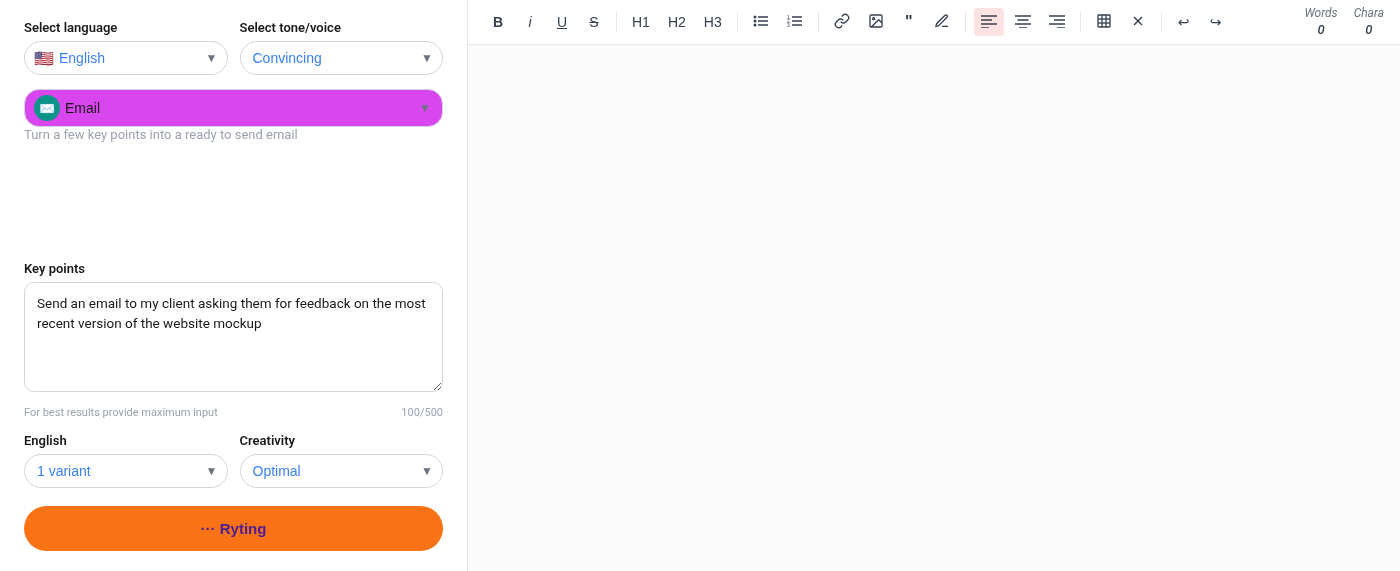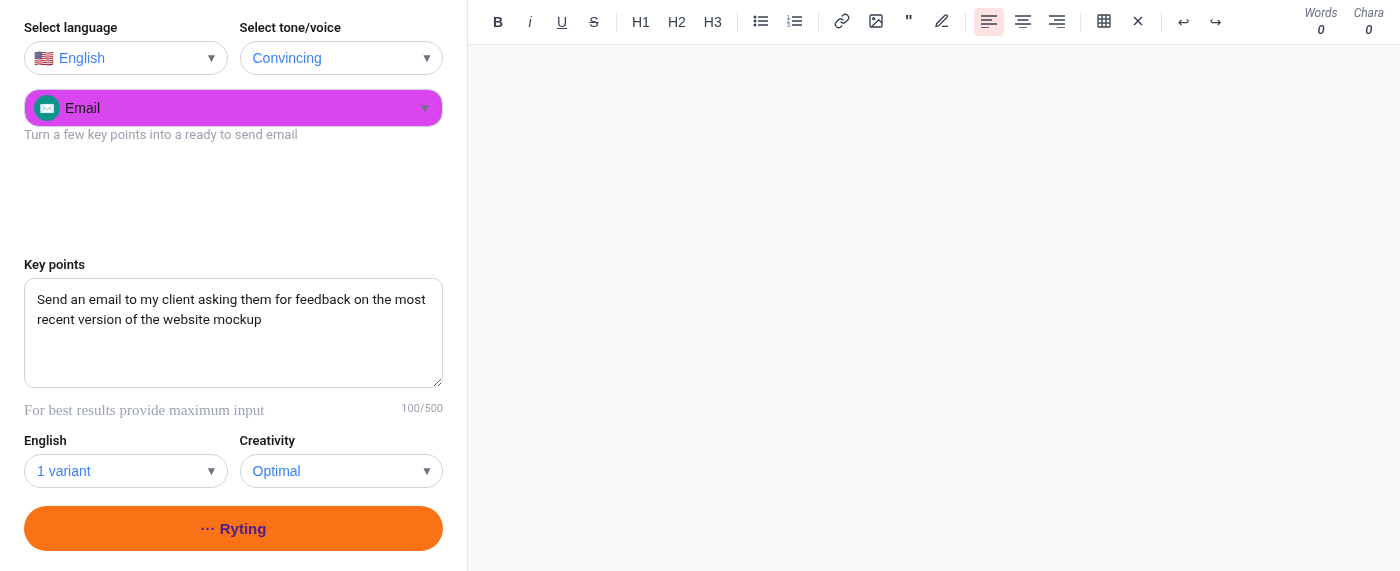--- a/index.html
+++ b/index.html
@@ -153,23 +153,22 @@
       line-height: 1.5;
     }
 
     .textarea-footer {
       display: flex;
       justify-content: space-between;
       margin-top: 4px;
     }
 
     .textarea-hint {
-      font-size: 15px;
+      font-size: 11px;
       color: #9ca3af;
-      font-family: Liberation Serif, serif;
     }
 
     .textarea-count {
       font-size: 11px;
       color: #9ca3af;
     }
 
     .generate-btn {
       width: 100%;
       padding: 14px;

